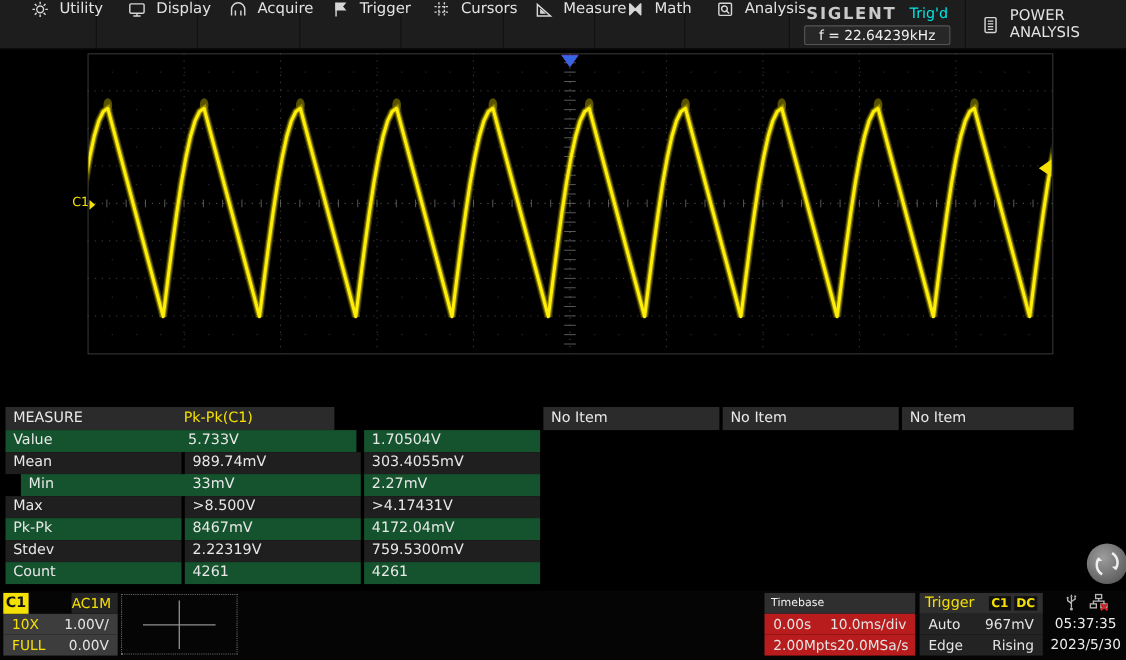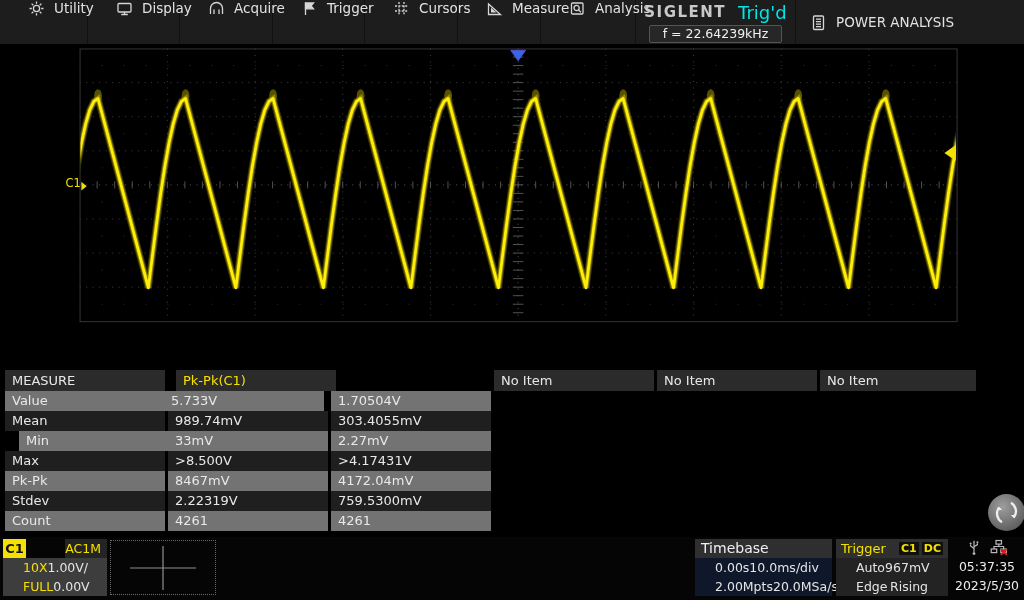--- a/index.html
+++ b/index.html
@@ -12,51 +12,51 @@
   #menubar{left:0;top:0;width:1024px;height:44px;background:#1d1d1d;border-bottom:1px solid #000;
            display:flex;align-items:stretch;}
   .menu-item{display:flex;align-items:flex-start;gap:9px;padding-left:28px;box-sizing:border-box;
              border-right:1px solid #111;font-size:13.5px;color:#e2e2e2;cursor:default;}
   .menu-item svg{flex:none;}
   .mi-icon{stroke:#d6d6d6;fill:none;stroke-width:1.3;}
   #siglent-block{width:160px;border-right:1px solid #111;display:flex;flex-direction:column;
                  align-items:center;justify-content:center;padding:2px 0;box-sizing:border-box;}
   #siglent-row{display:flex;align-items:center;gap:12px;}
   #siglent-logo{font-size:15px;font-weight:bold;letter-spacing:1.5px;color:#c9c9c9;}
-  #trig-status{font-size:18px;color:#00e5e5;}
+  #trig-status{font-size:13px;color:#00e5e5;}
   #freq-box{margin-top:2px;background:#272727;border:1px solid #555;border-radius:2px;
             font-size:12.5px;color:#f0f0f0;padding:0 13px;line-height:16px;}
   #power-analysis{flex:1;display:flex;align-items:center;gap:9px;padding-left:14px;font-size:13.5px;}
 
   
   .tbl-cell{position:absolute;height:21px;line-height:21px;font-size:13px;box-sizing:border-box;
             padding-left:7px;background:#2b2b2b;color:#e8e8e8;overflow:hidden;white-space:nowrap;}
   .tbl-col-yellow{color:#f5e003;}
   .row-cell{position:absolute;height:20px;line-height:20px;font-size:13px;box-sizing:border-box;
             padding-left:7px;color:#e8e8e8;white-space:nowrap;}
-  .stripe-a{background:#737373;}
+  .stripe-a{background:#14532d;}
   .stripe-b{background:#1f1f1f;}
 
   
   #bottombar{left:0;top:537px;width:1024px;height:63px;background:#050505;}
   .panel-row{display:flex;justify-content:space-between;align-items:center;height:19px;
-             font-size:12.5px;padding:0 20px;box-sizing:border-box;}
+             font-size:12.5px;padding:0 8px;box-sizing:border-box;}
   #ch1-panel{position:absolute;left:3px;top:2px;width:104px;}
   #ch1-head{display:flex;height:19px;}
   #ch1-badge{width:45px;background:#f5e003;color:#111;font-weight:bold;font-size:13px;
              display:flex;align-items:center;justify-content:center;}
   #ch1-coupling{flex:1;background:#242424;color:#f5e003;font-size:12.5px;display:flex;
                 align-items:center;justify-content:flex-end;padding-right:6px;margin-left:39px;}
   .ch1-row{background:#3d3d3d;}
   .ylab{color:#f5e003;}
   #delay-box{position:absolute;left:110px;top:3px;width:106px;height:55px;
              border:1px dotted #6a6a6a;box-sizing:border-box;}
   #tb-panel{position:absolute;left:695px;top:2px;width:137px;}
-  #tb-head{background:#2f2f2f;height:19px;line-height:19px;padding:0 6px;font-size:14px;color:#f0f0f0;}
-  .tb-row{background:#0f172a;}
+  #tb-head{background:#2f2f2f;height:19px;line-height:19px;padding:0 6px;font-size:10px;color:#f0f0f0;}
+  .tb-row{background:#b91c1c;}
   #trig-panel{position:absolute;left:836px;top:2px;width:112px;}
   #trig-head{background:#2f2f2f;height:19px;display:flex;align-items:center;
              justify-content:space-between;padding:0 5px;font-size:13px;}
   #trig-title{color:#f5e003;}
   .trig-badge{color:#f5e003;background:#101010;font-size:11px;font-weight:bold;
               padding:0 2px;line-height:13px;}
   .trig-row{background:#232323;}
   #clock-panel{position:absolute;left:952px;top:1px;width:70px;text-align:center;}
   #clock-icons{display:flex;justify-content:center;gap:8px;height:19px;align-items:center;}
   #clock-time,#clock-date{font-size:12.5px;line-height:19px;color:#ececec;}
@@ -102,20 +102,26 @@
         <path d="M6 2v13M11 2v13M2 6h13M2 11h13" stroke-dasharray="2 1.4"></path>
       </svg>
     <span>Cursors</span>
   </div>
   <div class="menu-item" style="width:83px">
     <svg class="mi-icon" width="17" height="17" viewBox="0 0 17 17">
         <path d="M2.5 14.5h12l-12-10.5z"></path>
         <path d="M5 12.5h5.5L5 7.8z" fill="#d6d6d6" stroke="none"></path>
       </svg>
     <span>Measure</span>
+  </div>
+  <div class="menu-item" style="width:82px">
+    <svg class="mi-icon" width="17" height="17" viewBox="0 0 17 17">
+        <path d="M3.5 3.5l5 5-5 5zM13.5 3.5l-5 5 5 5z" fill="#d6d6d6" stroke="#d6d6d6" stroke-linejoin="round"></path>
+      </svg>
+    <span>Math</span>
   </div>
   <div class="menu-item" style="width:95px">
     <svg class="mi-icon" width="17" height="17" viewBox="0 0 17 17">
         <rect x="2.5" y="3" width="11.5" height="11" rx="1"></rect>
         <circle cx="7.6" cy="8" r="2.6"></circle>
         <path d="M9.5 9.9l2.4 2.4"></path>
       </svg>
     <span>Analysis</span>
   </div>
   <div id="siglent-block">
@@ -263,21 +269,21 @@
       <path stroke="#ffee08" stroke-width="3.2" stroke-linejoin="round" d="M-59.8,106.0L-31.1,214.0L-2.4,322.0L2.3,284.5L7.0,248.1L11.7,214.0L16.4,183.2L21.2,156.5L25.9,134.9L30.6,119.0L35.3,109.3L40.0,106.0L40.0,106.0L68.7,214.0L97.4,322.0L102.1,284.5L106.8,248.1L111.5,214.0L116.2,183.2L121.0,156.5L125.7,134.9L130.4,119.0L135.1,109.3L139.8,106.0L139.8,106.0L168.5,214.0L197.2,322.0L201.9,284.5L206.6,248.1L211.3,214.0L216.0,183.2L220.8,156.5L225.5,134.9L230.2,119.0L234.9,109.3L239.6,106.0L239.6,106.0L268.3,214.0L297.0,322.0L301.7,284.5L306.4,248.1L311.1,214.0L315.8,183.2L320.6,156.5L325.3,134.9L330.0,119.0L334.7,109.3L339.4,106.0L339.4,106.0L368.1,214.0L396.8,322.0L401.5,284.5L406.2,248.1L410.9,214.0L415.6,183.2L420.4,156.5L425.1,134.9L429.8,119.0L434.5,109.3L439.2,106.0L439.2,106.0L467.9,214.0L496.6,322.0L501.3,284.5L506.0,248.1L510.7,214.0L515.4,183.2L520.2,156.5L524.9,134.9L529.6,119.0L534.3,109.3L539.0,106.0L539.0,106.0L567.7,214.0L596.4,322.0L601.1,284.5L605.8,248.1L610.5,214.0L615.2,183.2L620.0,156.5L624.7,134.9L629.4,119.0L634.1,109.3L638.8,106.0L638.8,106.0L667.5,214.0L696.2,322.0L700.9,284.5L705.6,248.1L710.3,214.0L715.0,183.2L719.8,156.5L724.5,134.9L729.2,119.0L733.9,109.3L738.6,106.0L738.6,106.0L767.3,214.0L796.0,322.0L800.7,284.5L805.4,248.1L810.1,214.0L814.8,183.2L819.6,156.5L824.3,134.9L829.0,119.0L833.7,109.3L838.4,106.0L838.4,106.0L867.1,214.0L895.8,322.0L900.5,284.5L905.2,248.1L909.9,214.0L914.6,183.2L919.4,156.5L924.1,134.9L928.8,119.0L933.5,109.3L938.2,106.0L938.2,106.0L966.9,214.0L995.6,322.0L1000.3,284.5L1005.0,248.1L1009.7,214.0L1014.4,183.2L1019.2,156.5L1023.9,134.9L1028.6,119.0L1033.3,109.3L1038.0,106.0L1038.0,106.0L1066.7,214.0L1095.4,322.0L1100.1,284.5L1104.8,248.1L1109.5,214.0L1114.2,183.2L1119.0,156.5L1123.7,134.9L1128.4,119.0L1133.1,109.3L1137.8,106.0" fill="none"></path>
     </g>
     <polygon points="510.5,51 527.5,51 519,63" fill="#3566e6" stroke="#5b4fd6" stroke-width="1"></polygon>
     <polygon points="1018,159 1018,177 1005,168" fill="#f5e003"></polygon>
     <text x="3" y="207" fill="#f5e003" font-size="13" font-family="DejaVu Sans, sans-serif">C1</text>
     <polygon points="21,201 27,206 21,211" fill="#f5e003"></polygon>
   </svg>
 
 <div id="measure-table" class="abs" style="left:0;top:368px;width:1024px;height:164px">
   <div class="tbl-cell" style="left:5px;top:2px;width:160px">MEASURE</div>
-  <div class="tbl-cell tbl-col-yellow" style="left:176px;top:2px;width:160px">Pk-Pk(C1)</div>
+  <div class="tbl-cell tbl-col-yellow" style="left:160px;top:2px;width:144px">Pk-Pk(C1)</div>
   <div class="tbl-cell" style="left:494px;top:2px;width:160px">No Item</div>
   <div class="tbl-cell" style="left:657px;top:2px;width:160px">No Item</div>
   <div class="tbl-cell" style="left:820px;top:2px;width:156px">No Item</div>
 
   <div id="measure-rows">
       <div class="row-cell stripe-a" style="left: 5px; top: 23px; width: 160px;">Value</div>
       <div class="row-cell stripe-a" style="left: 164px; top: 23px; width: 160px;">5.733V</div>
       <div class="row-cell stripe-a" style="left: 331px; top: 23px; width: 160px;">1.70504V</div>
       <div class="row-cell stripe-b" style="left: 5px; top: 43px; width: 160px;">Mean</div>
       <div class="row-cell stripe-b" style="left: 168px; top: 43px; width: 160px;">989.74mV</div>

